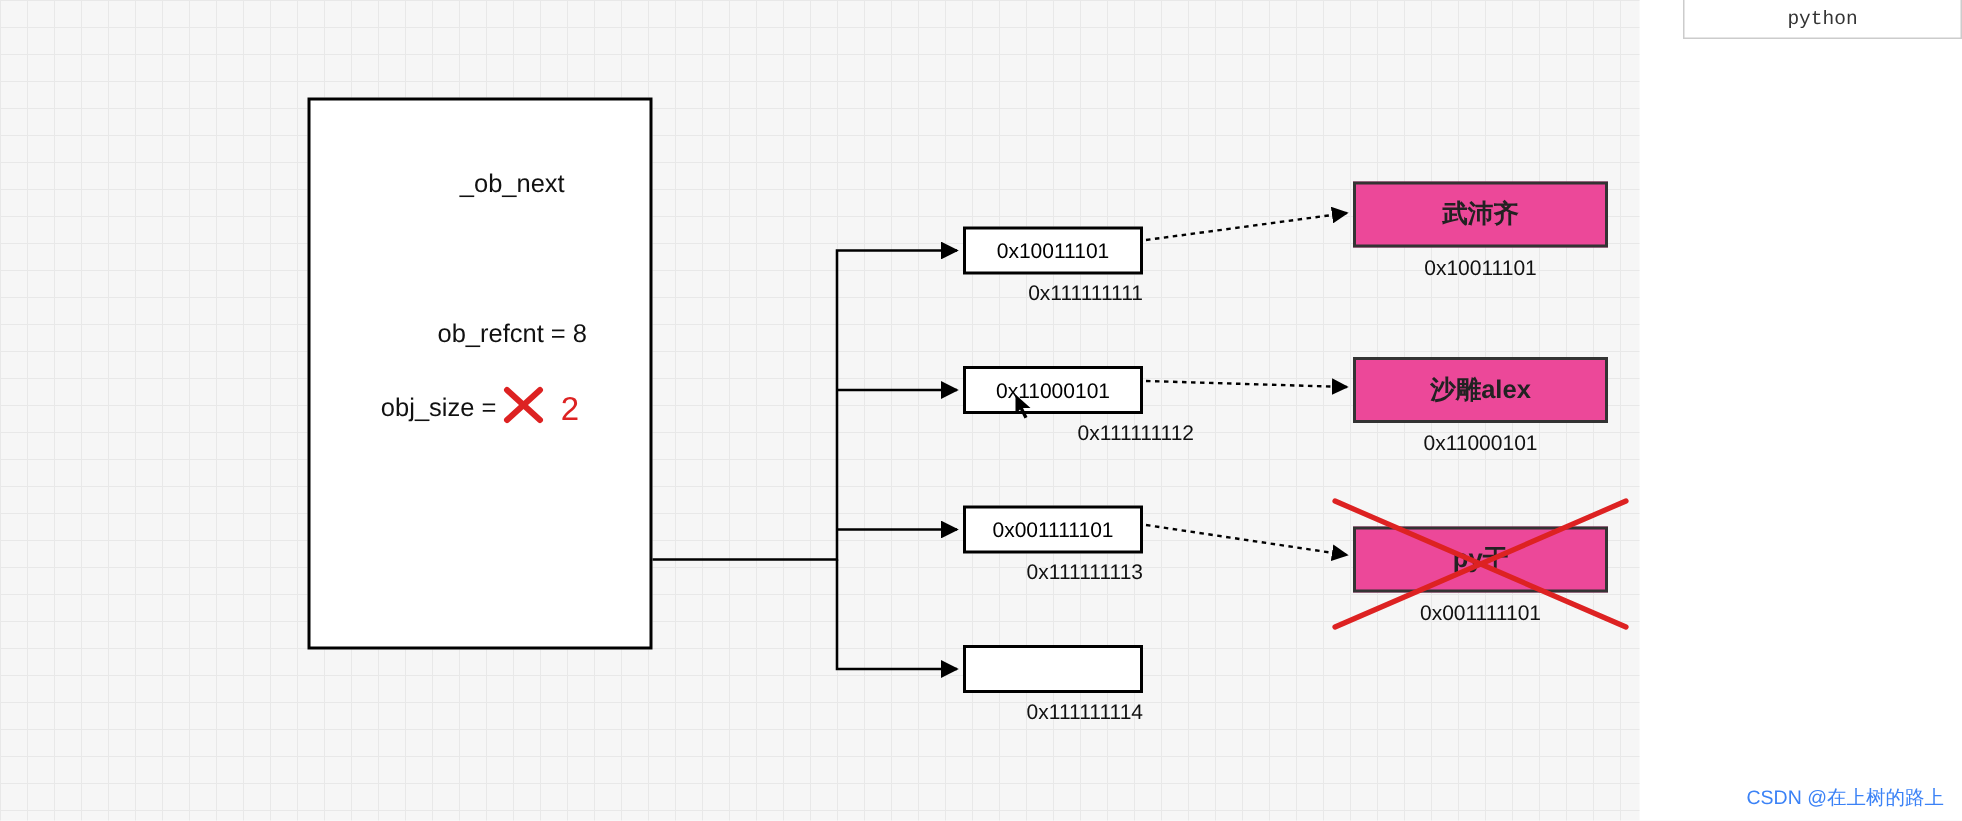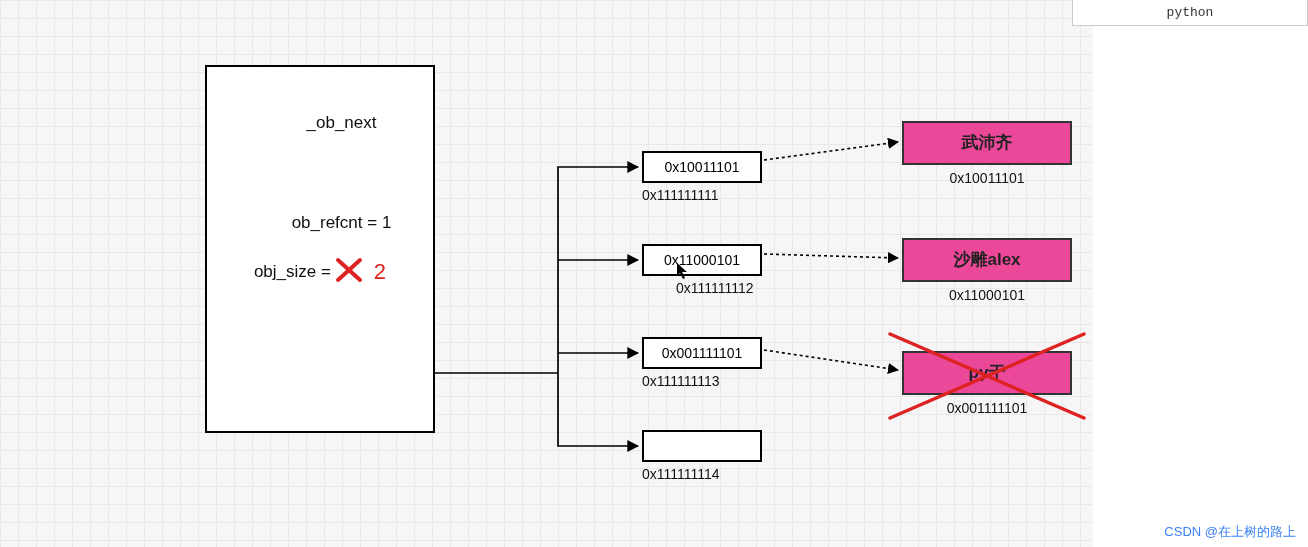--- a/index.html
+++ b/index.html
@@ -16,21 +16,21 @@
     position:absolute; left:0; top:0; width:1093px; height:547px;
     background-image:
       linear-gradient(to right, #e8e8e8 1px, transparent 1px),
       linear-gradient(to bottom, #e8e8e8 1px, transparent 1px);
     background-size:18px 18px;
     background-color:#f6f6f6;
   }
   
   .py-tab {
     position:absolute; right:0; top:0;
-    width:236px; height:26px;
+    width:186px; height:26px;
     border:1px solid #ccc;
     border-top:none;
     background:#fff;
     font-family: "Courier New", monospace;
     font-size:13px;
     text-align:center;
     line-height:26px;
     color:#333;
   }
   
@@ -51,21 +51,21 @@
   .obj-size-row { position:absolute; left:0; right:0; text-align:center; }
   .red-x-small { display:inline-block; vertical-align:middle; }
   .red-num { color:#d22; font-size:22px; display:inline-block; margin-left:6px; vertical-align:middle; }
   
   .cell {
     position:absolute; width:120px; height:32px;
     border:2px solid #000; background:#fff;
     font-size:14px; text-align:center; line-height:28px;
   }
   .cell-addr {
-    position:absolute; font-size:14px; color:#111; text-align:left;
+    position:absolute; font-size:14px; color:#111; text-align:right;
   }
   
   .target {
     position:absolute; width:170px; height:44px;
     border:2px solid #333; background:#ec4899;
     font-size:17px; font-weight:bold; text-align:center;
     line-height:40px; color:#222;
   }
   .target-addr {
     position:absolute; font-size:14px; color:#111; text-align:center;
@@ -78,21 +78,21 @@
 </style>
 </head>
 <body>
 
 <div class="grid-bg"></div>
 
 <div class="py-tab">python</div>
 
 <div class="struct-box">
   <div class="field" style="top:46px">_ob_next</div>
-  <div class="field" style="top:146px">ob_refcnt = 1</div>
+  <div class="field" style="top:146px">ob_refcnt = 8</div>
   <div class="obj-size-row" style="top:190px">
     <span style="font-size:17px;color:#111;vertical-align:middle">obj_size =</span>
     <span class="red-x-small">
       <svg width="28" height="26" viewBox="0 0 28 26">
         <line x1="3" y1="3" x2="25" y2="23" stroke="#d22" stroke-width="4" stroke-linecap="round"></line>
         <line x1="25" y1="3" x2="3" y2="23" stroke="#d22" stroke-width="4" stroke-linecap="round"></line>
       </svg>
     </span>
     <span class="red-num">2</span>
   </div>

